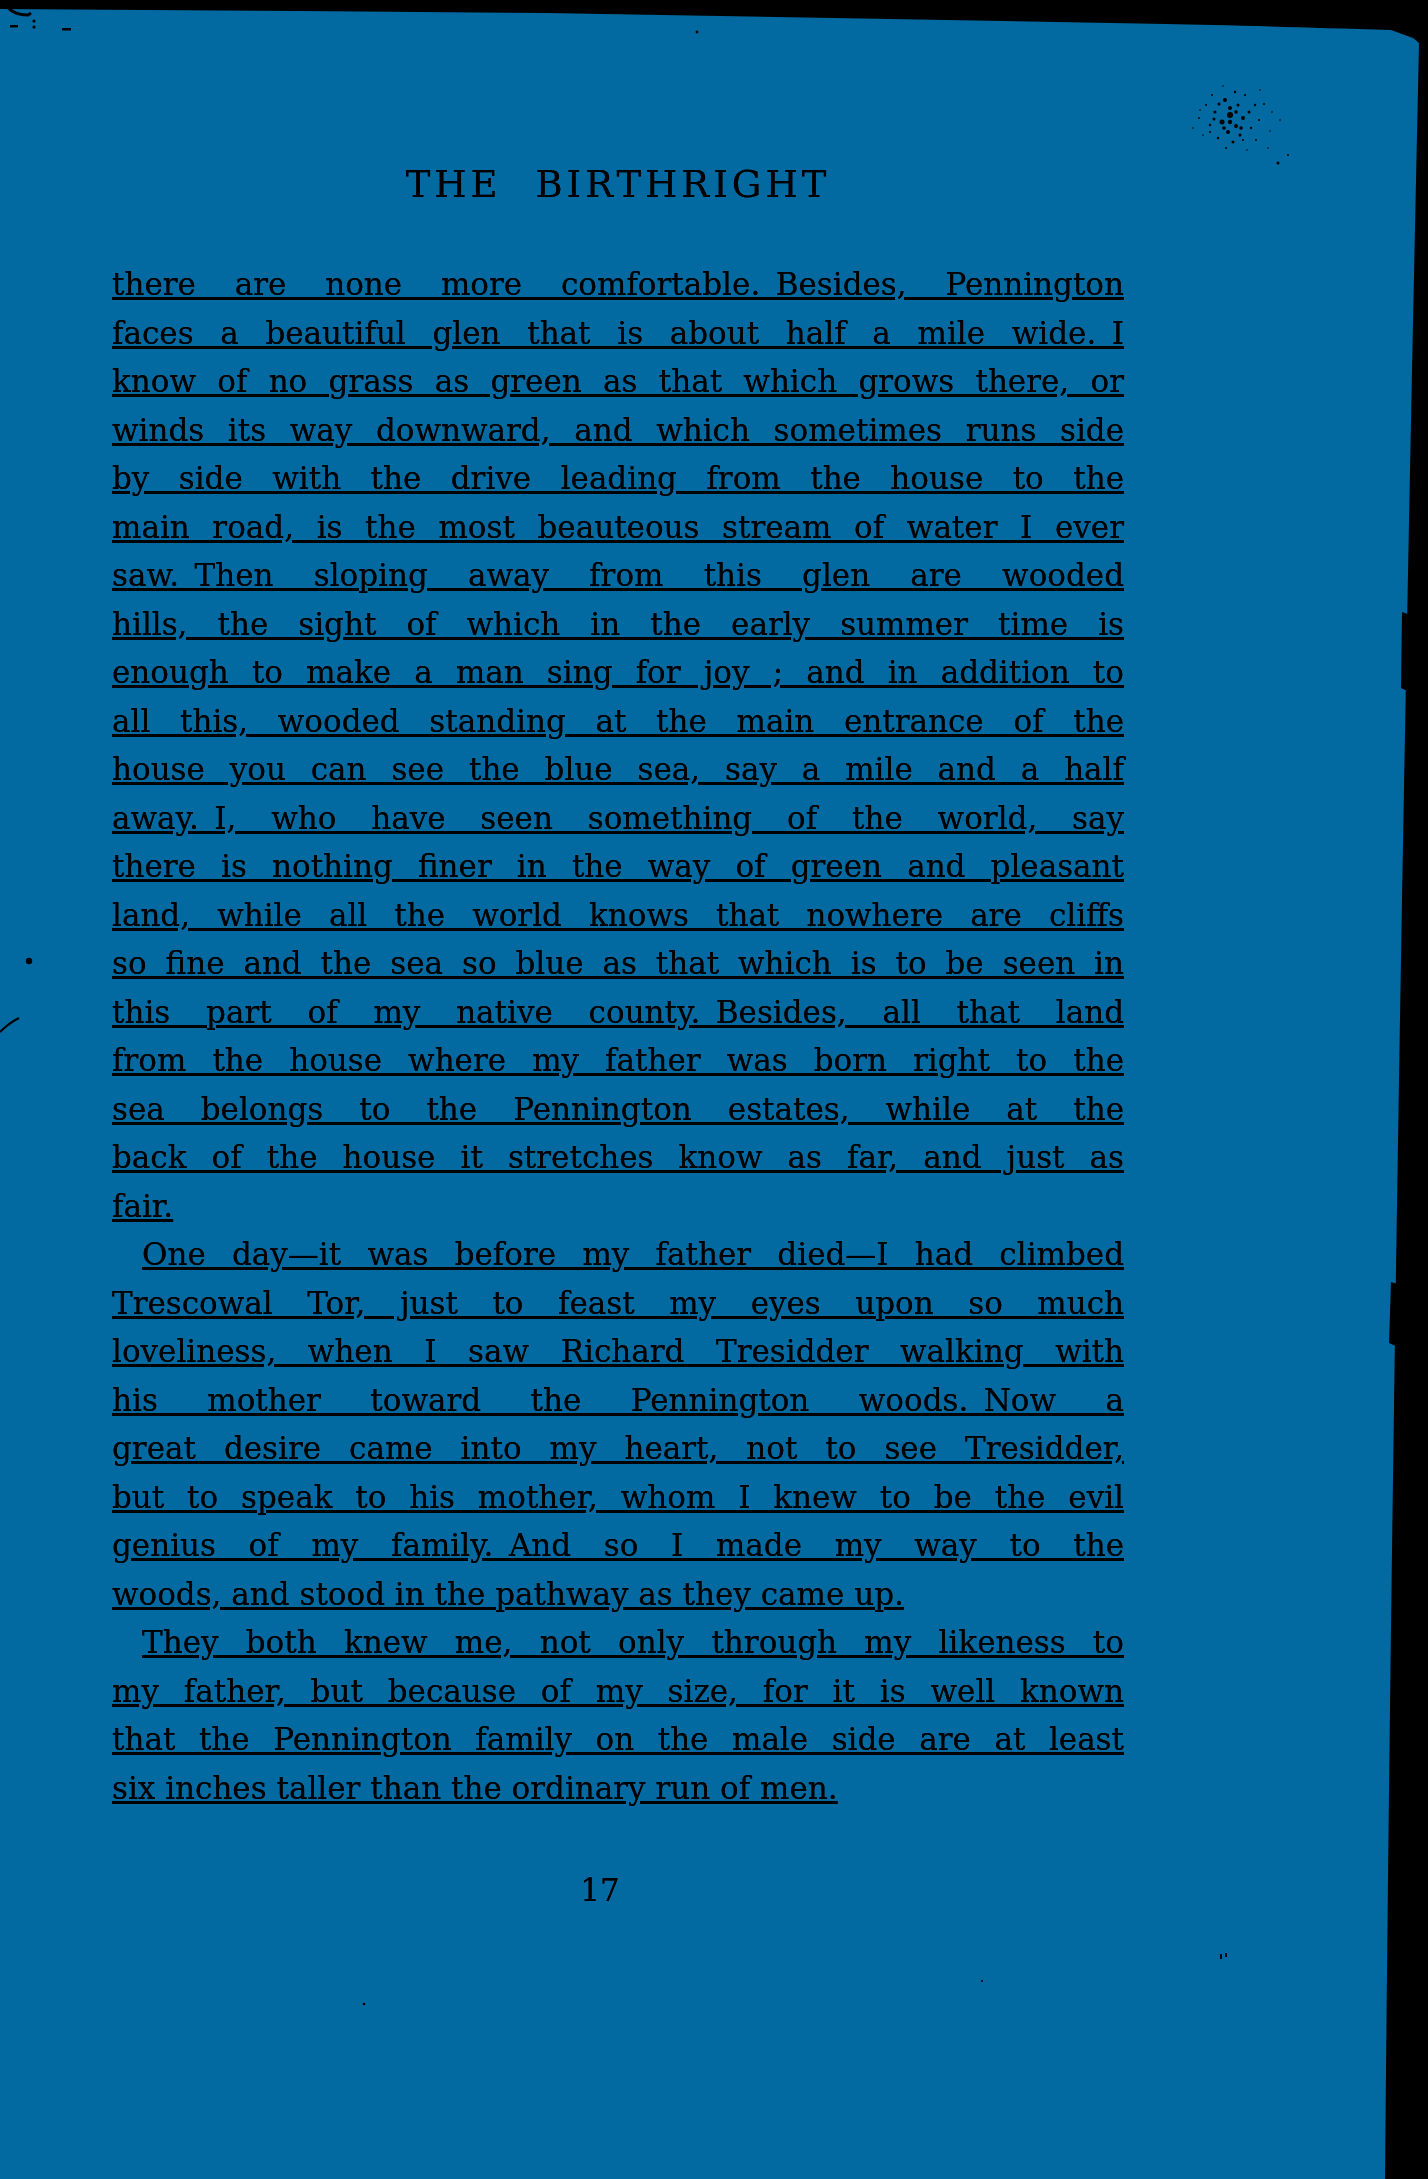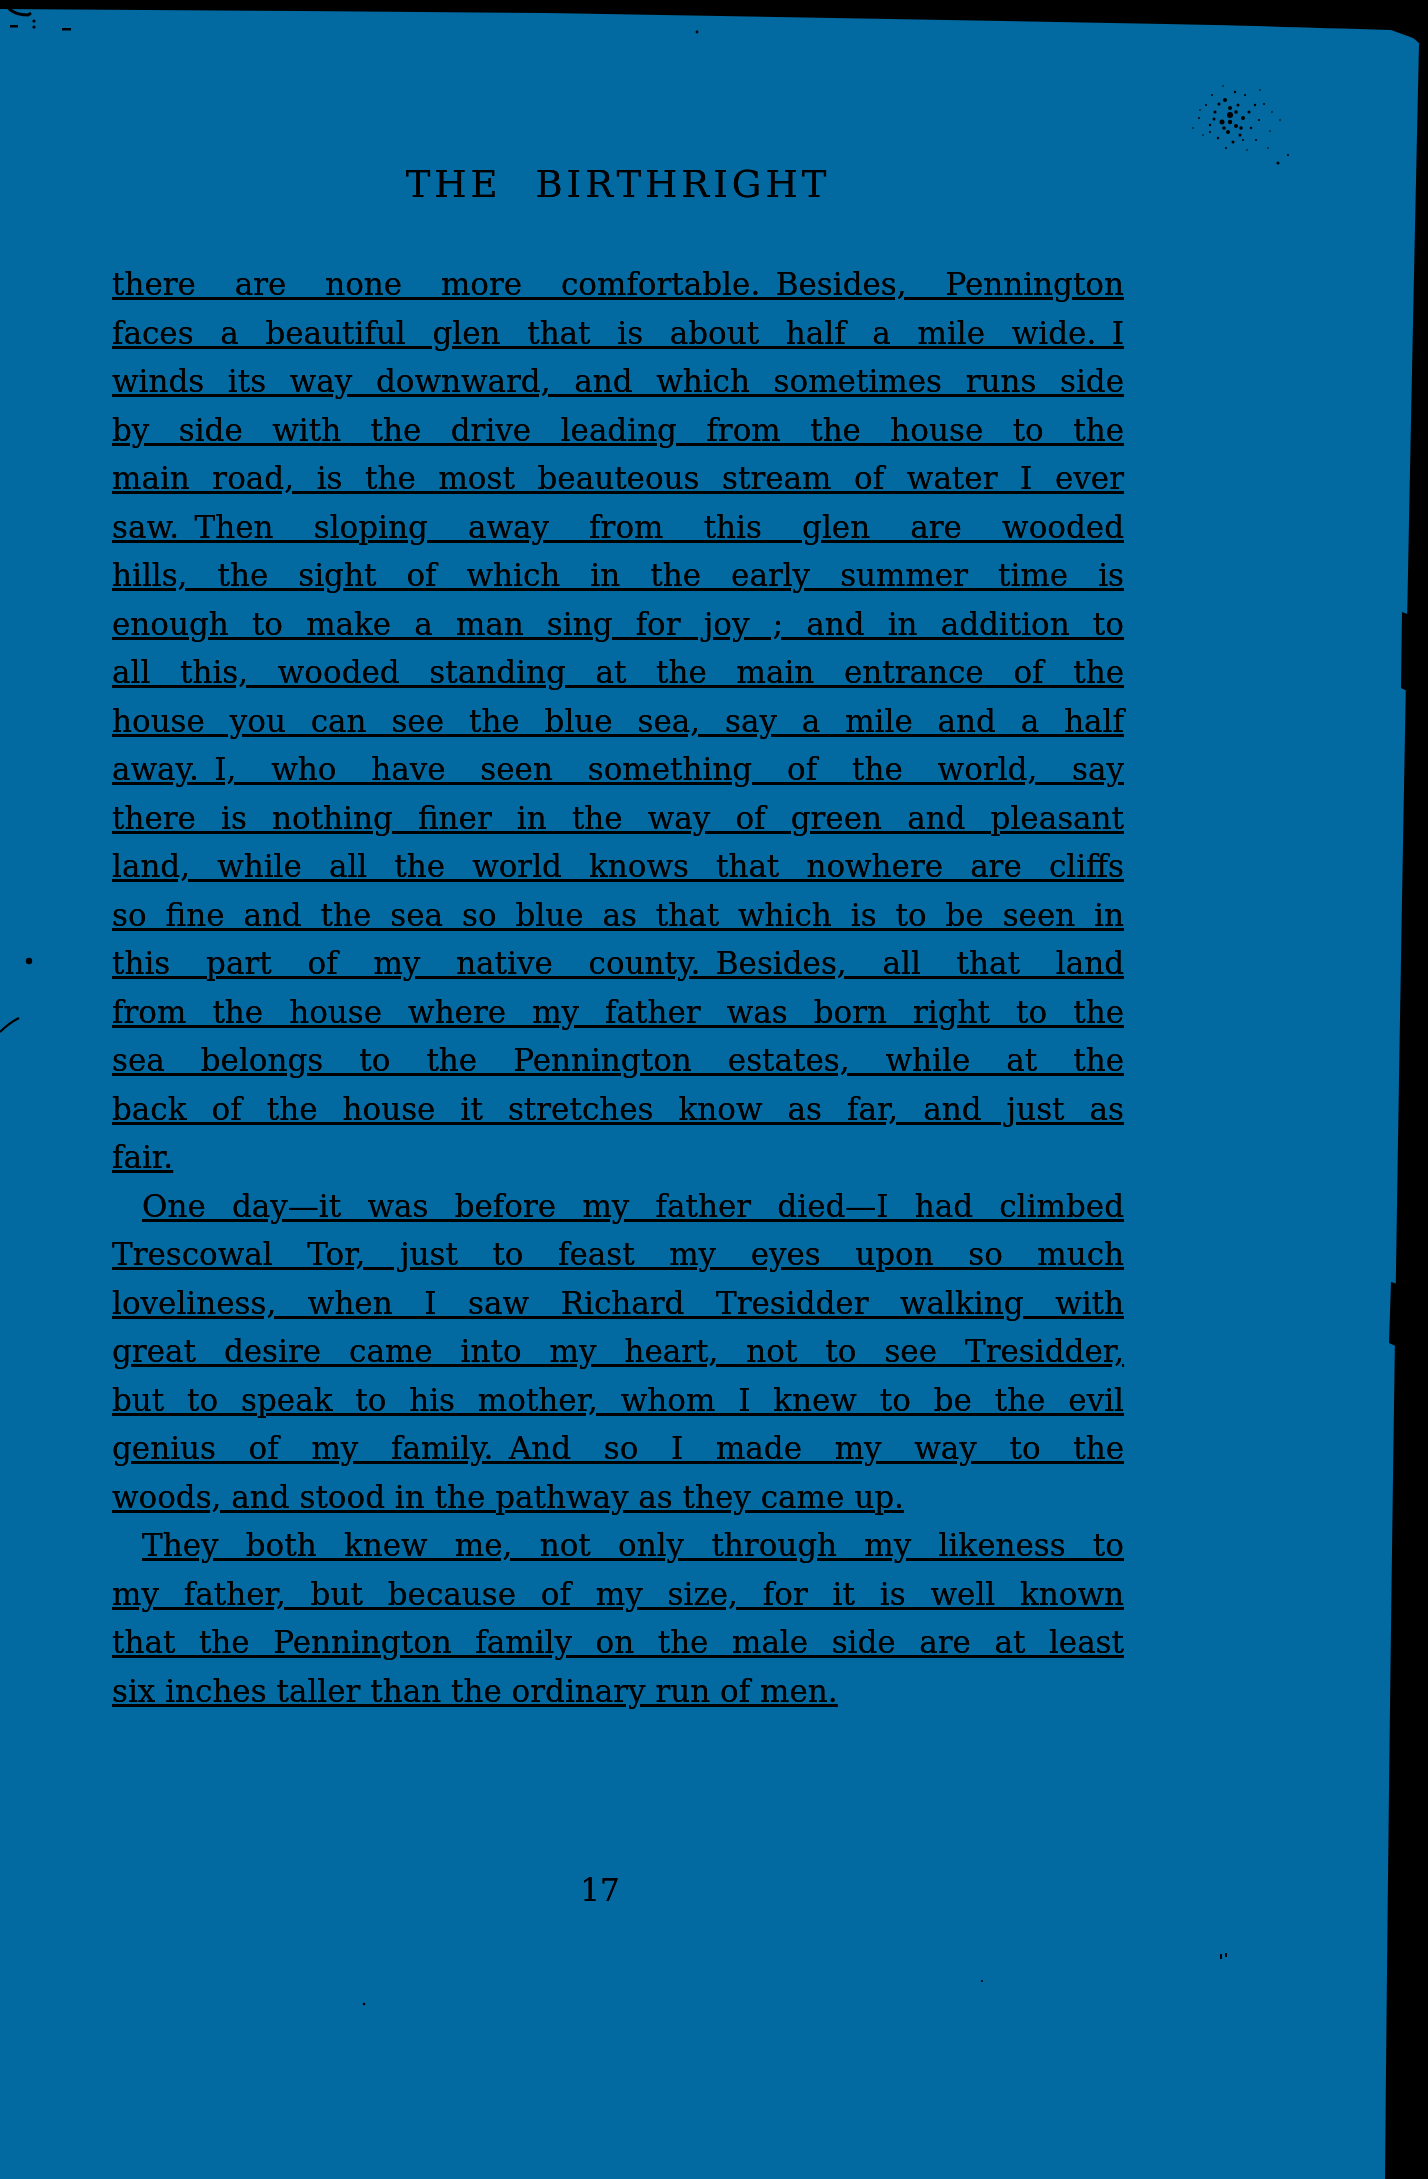--- a/index.html
+++ b/index.html
@@ -103,40 +103,42 @@
         <circle cx="1200" cy="110" r=".8"></circle>
       <circle cx="1272" cy="112" r=".8"></circle>
     </g>
   </svg>
 
   <div class="page-heading">THE BIRTHRIGHT</div>
 
   <div class="text-block">
       <div class="line justify">there are none more comfortable. Besides, Pennington</div>
       <div class="line justify">faces a beautiful glen that is about half a mile wide. I</div>
+      <div class="line justify">know of no grass as green as that which grows there, or</div>
       <div class="line justify">winds its way downward, and which sometimes runs side</div>
       <div class="line justify">by side with the drive leading from the house to the</div>
       <div class="line justify">main road, is the most beauteous stream of water I ever</div>
       <div class="line justify">saw. Then sloping away from this glen are wooded</div>
       <div class="line justify">hills, the sight of which in the early summer time is</div>
       <div class="line justify">enough to make a man sing for joy ; and in addition to</div>
       <div class="line justify">all this, wooded standing at the main entrance of the</div>
       <div class="line justify">house you can see the blue sea, say a mile and a half</div>
       <div class="line justify">away. I, who have seen something of the world, say</div>
       <div class="line justify">there is nothing finer in the way of green and pleasant</div>
       <div class="line justify">land, while all the world knows that nowhere are cliffs</div>
       <div class="line justify">so fine and the sea so blue as that which is to be seen in</div>
       <div class="line justify">this part of my native county. Besides, all that land</div>
       <div class="line justify">from the house where my father was born right to the</div>
       <div class="line justify">sea belongs to the Pennington estates, while at the</div>
       <div class="line justify">back of the house it stretches know as far, and just as</div>
       <div class="line left">fair.</div>
       <div class="line justify indent">One day—it was before my father died—I had climbed</div>
       <div class="line justify">Trescowal Tor, just to feast my eyes upon so much</div>
       <div class="line justify">loveliness, when I saw Richard Tresidder walking with</div>
+      <div class="line justify">his mother toward the Pennington woods. Now a</div>
       <div class="line justify">great desire came into my heart, not to see Tresidder,</div>
       <div class="line justify">but to speak to his mother, whom I knew to be the evil</div>
       <div class="line justify">genius of my family. And so I made my way to the</div>
       <div class="line left">woods, and stood in the pathway as they came up.</div>
       <div class="line justify indent">They both knew me, not only through my likeness to</div>
       <div class="line justify">my father, but because of my size, for it is well known</div>
       <div class="line justify">that the Pennington family on the male side are at least</div>
       <div class="line left">six inches taller than the ordinary run of men.</div>
     </div>
 

